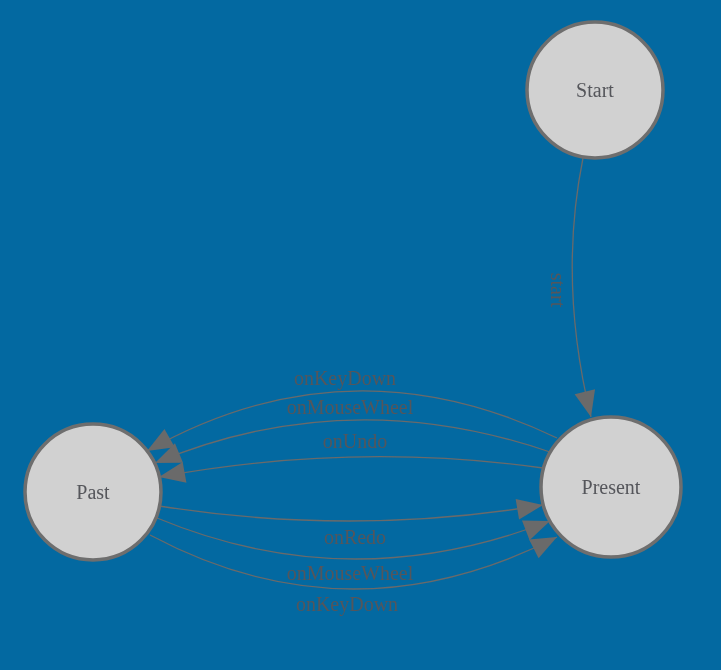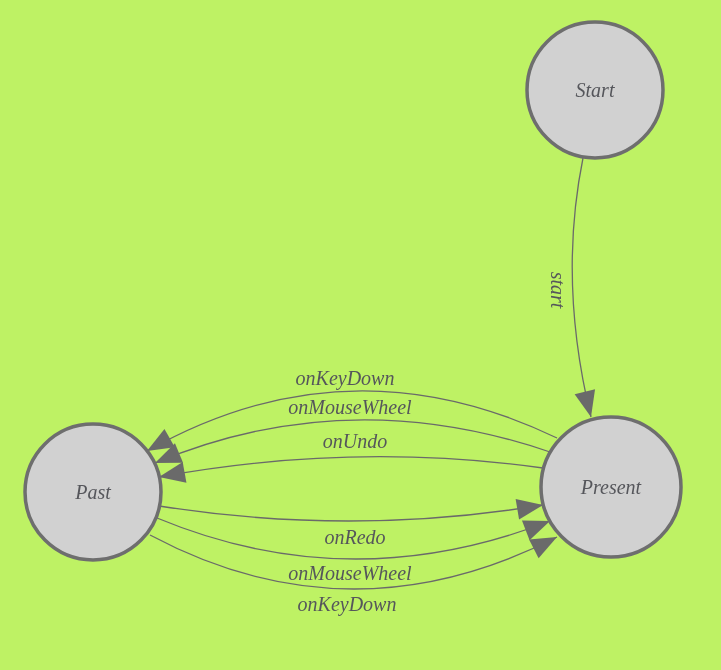--- a/index.html
+++ b/index.html
@@ -4,24 +4,23 @@
 <style>
   html, body {
     margin: 0;
     padding: 0;
     background: #ffffff;
   }
   .stage {
     position: relative;
     width: 721px;
     height: 670px;
-    background: #bef264;
+    background: #0369a1;
     overflow: hidden;
     font-family: "Liberation Serif", "DejaVu Serif", serif;
-    font-style: italic;
   }
   svg text {
     font-family: "Liberation Serif", "DejaVu Serif", serif;
   }
 </style>
 </head>
 <body>
 
 <div class="stage">
   <svg id="diagram-svg" width="721" height="670" viewBox="0 0 721 670" xmlns="http://www.w3.org/2000/svg">

